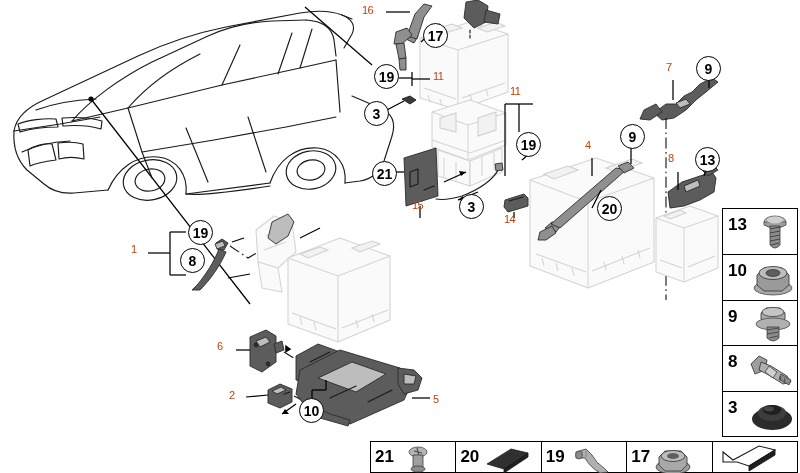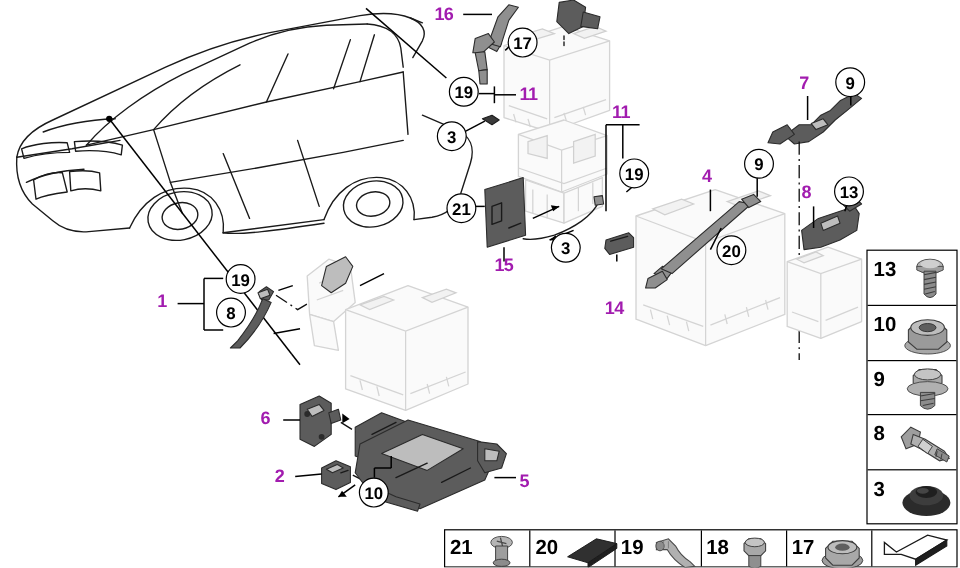--- a/index.html
+++ b/index.html
@@ -1,22 +1,22 @@
 <!DOCTYPE html>
 <html><head>
 <meta charset="utf-8">
 <style>
   html,body{margin:0;padding:0;background:#ffffff;}
   body{width:800px;height:473px;overflow:hidden;
        font-family:"Liberation Sans",sans-serif;color:#000;}
   #stage{position:relative;width:800px;height:473px;background:#fff;}
   #stage svg{position:absolute;left:0;top:0;}
 
-  .lbl{position:absolute;font-weight:bold;font-size:15px;line-height:1;
-       color:#a21caf;letter-spacing:-0.5px;white-space:nowrap;}
+  .lbl{position:absolute;font-weight:normal;font-size:11px;line-height:1;
+       color:#c2410c;letter-spacing:-0.5px;white-space:nowrap;}
 
   .bal{position:absolute;width:25px;height:25px;border:1.6px solid #000;
        border-radius:50%;background:#fff;box-sizing:border-box;
        display:flex;align-items:center;justify-content:center;
        font-weight:bold;font-size:14px;color:#000;}
 
   
   .legend-col{position:absolute;left:722px;top:208px;width:76px;height:229px;
               border:1.4px solid #000;box-sizing:border-box;background:#fff;}
   .lc-cell{position:relative;height:45.8px;border-bottom:1.4px solid #000;
@@ -355,26 +355,26 @@
   <div class="bal" style="left:299px;top:398px;">10</div>
   <div class="lbl" style="left:433px;top:394px;">5</div>
 
   <div class="lbl" style="left:362px;top:5px;">16</div>
   <div class="bal" style="left:423px;top:23px;">17</div>
   <div class="bal" style="left:374px;top:64px;">19</div>
   <div class="lbl" style="left:433px;top:71px;">11</div>
   <div class="bal" style="left:364px;top:101px;">3</div>
 
   <div class="bal" style="left:372px;top:161px;">21</div>
-  <div class="lbl" style="left:412px;top:214px;">15</div>
+  <div class="lbl" style="left:412px;top:200px;">15</div>
   <div class="bal" style="left:459px;top:194px;">3</div>
 
   <div class="lbl" style="left:510px;top:86px;">11</div>
   <div class="bal" style="left:516px;top:132px;">19</div>
-  <div class="lbl" style="left:504px;top:214px;margin-top:36px;">14</div>
+  <div class="lbl" style="left:504px;top:214px;">14</div>
 
   <div class="lbl" style="left:585px;top:140px;">4</div>
   <div class="bal" style="left:620px;top:124px;">9</div>
   <div class="bal" style="left:597px;top:196px;">20</div>
 
   <div class="lbl" style="left:666px;top:62px;">7</div>
   <div class="bal" style="left:696px;top:56px;">9</div>
   <div class="lbl" style="left:668px;top:153px;">8</div>
   <div class="bal" style="left:695px;top:147px;">13</div>
 
@@ -470,28 +470,20 @@
     <div class="lr-cell">
       <span class="lr-num">19</span>
       <svg class="part-svg" style="left:28px;top:4px;" width="44" height="28">
         <path d="M6 6 L16 3 L22 9 Q26 17 34 22 L38 26 L30 27
                  Q20 21 15 12 L6 12 Z" fill="#b0b0b0" stroke="#4a4a4a" stroke-width="0.9"></path>
         <ellipse cx="9" cy="9" rx="3.4" ry="4" fill="#8c8c8c" stroke="#4a4a4a" stroke-width="0.8"></ellipse>
         <path d="M12 5 L12 11 M16 5 L16 11" stroke="#7a7a7a" stroke-width="0.8"></path>
       </svg>
     </div>
 
-    <div class="lr-cell">
-      <span class="lr-num">18</span>
-      <svg class="part-svg" style="left:28px;top:3px;" width="34" height="30">
-        <path d="M7 8 L11 4 L21 4 L25 8 L25 14 L21 18 L11 18 L7 14 Z" fill="#a8a8a8" stroke="#3d3d3d" stroke-width="0.9"></path>
-        <ellipse cx="16" cy="7" rx="8" ry="3.6" fill="#c4c4c4" stroke="#3d3d3d" stroke-width="0.8"></ellipse>
-        <path d="M11 18 L11 27 Q16 30 21 27 L21 18 Z" fill="#8f8f8f" stroke="#3d3d3d" stroke-width="0.8"></path>
-      </svg>
-    </div>
 
     <div class="lr-cell">
       <span class="lr-num">17</span>
       <svg class="part-svg" style="left:26px;top:4px;" width="40" height="28">
         <ellipse cx="20" cy="21" rx="17" ry="7" fill="#9e9e9e" stroke="#3d3d3d" stroke-width="0.8"></ellipse>
         <path d="M6 11 L12 5 L28 5 L34 11 L34 19 L28 25 L12 25 L6 19 Z" fill="#a8a8a8" stroke="#3d3d3d" stroke-width="0.9"></path>
         <ellipse cx="20" cy="10" rx="12" ry="5.5" fill="#bdbdbd" stroke="#3d3d3d" stroke-width="0.9"></ellipse>
         <ellipse cx="20" cy="10" rx="6" ry="3" fill="#5f5f5f"></ellipse>
       </svg>
     </div>

